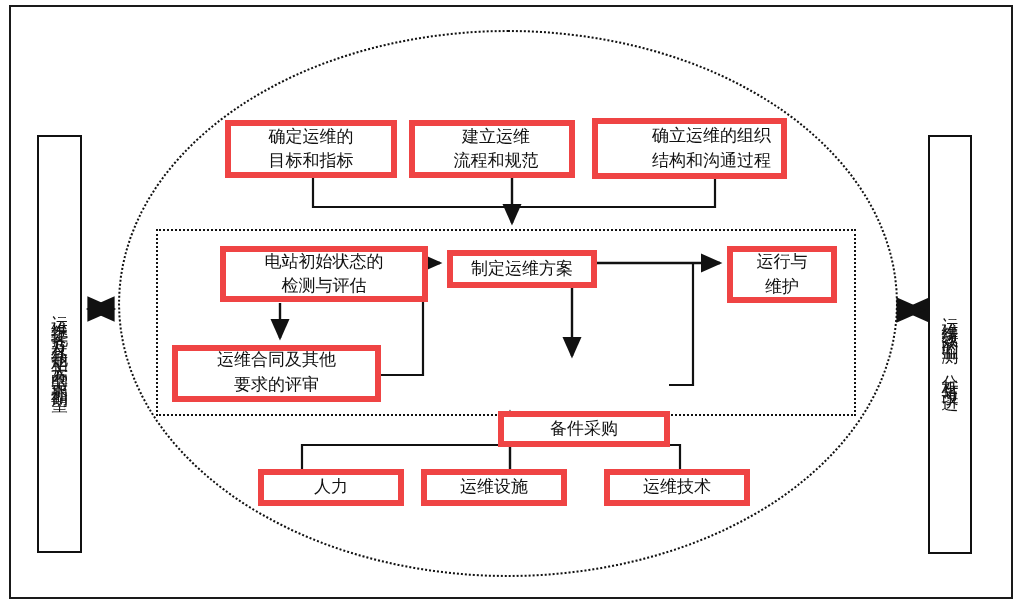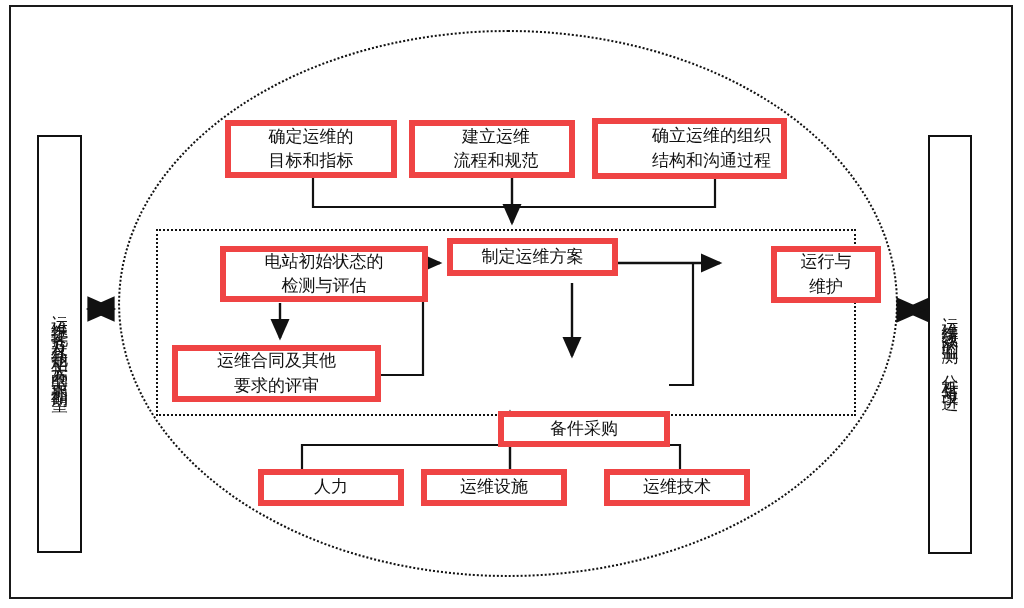--- a/index.html
+++ b/index.html
@@ -39,23 +39,23 @@
     background:#fff;
     display:flex;align-items:center;justify-content:center;
     writing-mode:vertical-rl;
     font-size:17px;letter-spacing:5px;
     z-index:3;
   }
   .b-top1{left:225px;top:120px;width:172px;height:58px;}
   .b-top2{left:409px;top:120px;width:166px;height:58px;padding-left:8px;}
   .b-top3{left:592px;top:118px;width:195px;height:61px;padding-left:44px;}
   .b-assess{left:175px;top:246px;width:208px;height:56px;margin-left:45px;}
-  .b-review{left:172px;top:345px;width:209px;height:57px;}
-  .b-plan{left:447px;top:238px;width:171px;height:38px;}
-  .b-operate{left:727px;top:246px;width:110px;height:57px;margin-left:44px;}
+  .b-review{left:172px;top:345px;width:209px;height:57px;font-family:Liberation Mono, monospace;}
+  .b-plan{left:447px;top:250px;width:150px;height:38px;}
+  .b-operate{left:727px;top:246px;width:110px;height:57px;}
   .b-spare{left:498px;top:363px;width:172px;height:36px;margin-top:48px;}
   .b-res1{left:258px;top:469px;width:146px;height:37px;}
   .b-res2{left:421px;top:469px;width:146px;height:37px;}
   .b-res3{left:604px;top:469px;width:146px;height:37px;}
   .p-left{left:37px;top:135px;width:45px;height:418px;}
   .p-right{left:928px;top:135px;width:44px;height:419px;}
   .connector-layer{
     position:absolute;left:0;top:0;width:1024px;height:608px;
     z-index:2;pointer-events:none;
   }

